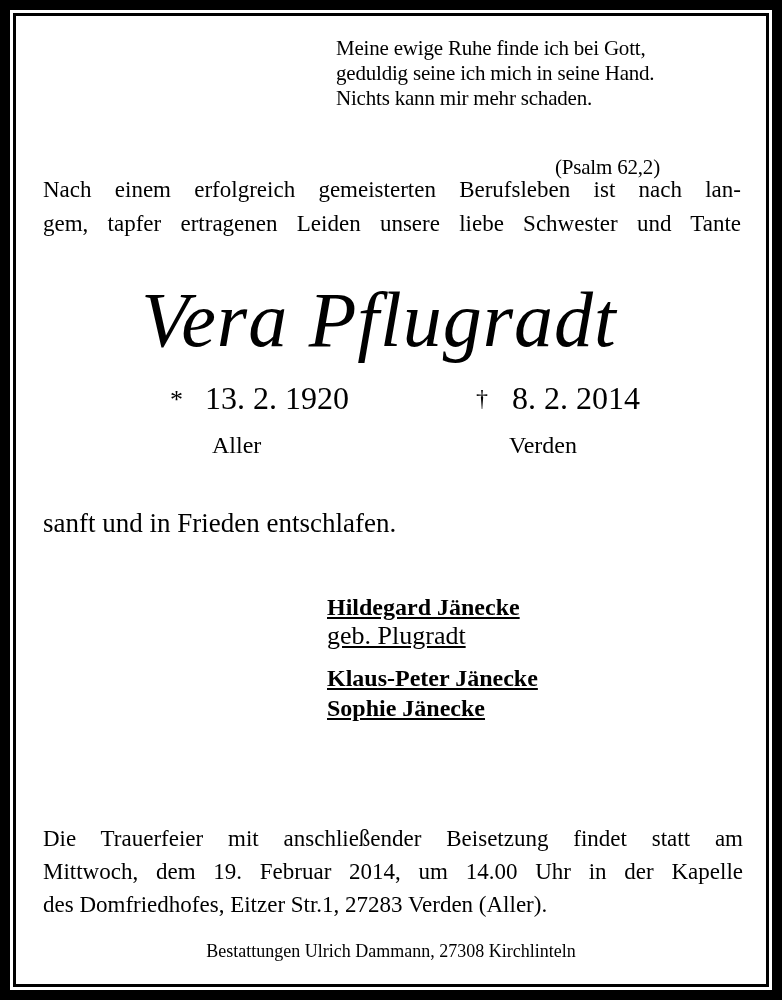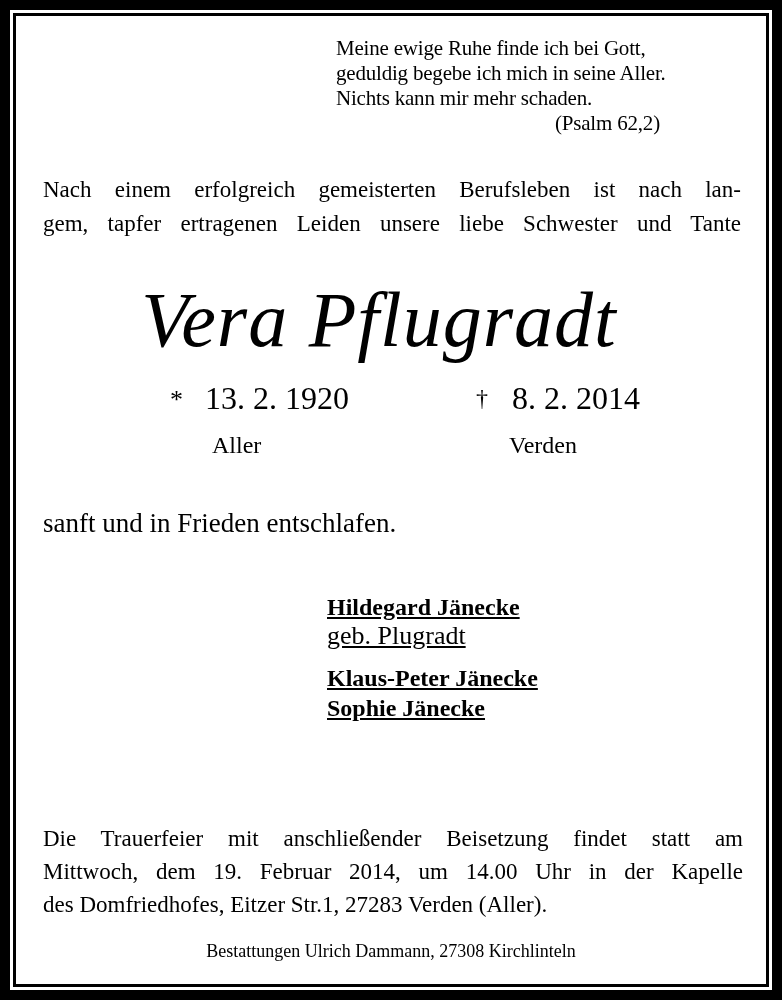--- a/index.html
+++ b/index.html
@@ -37,20 +37,21 @@
     .poem {
       left: 336px; top: 36px;
       font-size: 21px;
       line-height: 25px;
       letter-spacing: -0.2px;
     }
     .poem .line { display: block; }
     .poem .citation {
       display: block;
       padding-left: 219px;
+      margin-top: 44px;
     }
 
     
     .para {
       left: 43px;
       width: 698px;
       font-size: 23px;
       line-height: 34px;
       white-space: normal;
     }
@@ -124,21 +125,21 @@
     }
   </style>
 </head>
 <body>
 
 <div class="outer-frame"></div>
 <div class="inner-frame"></div>
 
 <div class="abs poem">
   <span class="line">Meine ewige Ruhe finde ich bei Gott,</span>
-  <span class="line">geduldig begebe ich mich in seine Aller.</span>
+  <span class="line">geduldig seine ich mich in seine Hand.</span>
   <span class="line">Nichts kann mir mehr schaden.</span>
   <span class="citation">(Psalm 62,2)</span>
 </div>
 
 <div class="abs para para-intro">
   <span class="jline">Nach einem erfolgreich gemeisterten Berufsleben ist nach lan-</span>
   <span class="jline">gem, tapfer ertragenen Leiden unsere liebe Schwester und Tante</span>
 </div>
 
 <div class="abs deceased-name">Vera Pflugradt</div>

